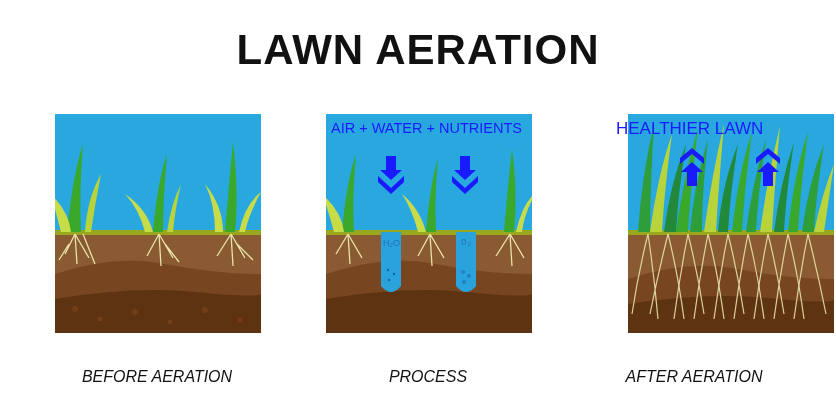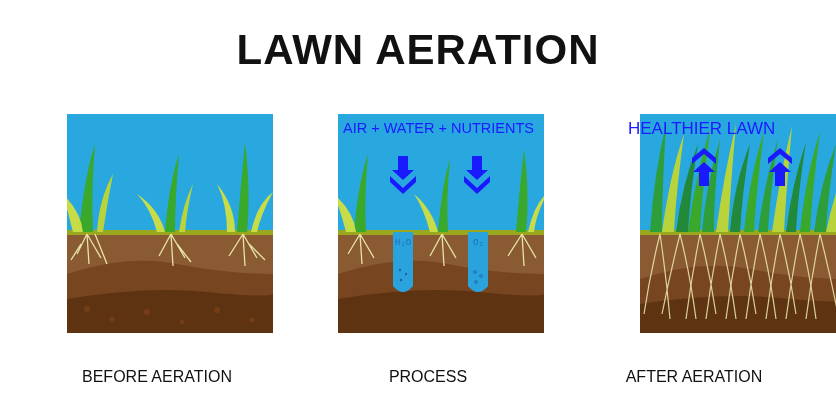--- a/index.html
+++ b/index.html
@@ -1,20 +1,20 @@
 <!DOCTYPE html>
 <html><head>
 <meta charset="utf-8">
 <style>
   html,body{margin:0;padding:0;background:#ffffff;}
   body{width:836px;height:418px;position:relative;overflow:hidden;font-family:"Liberation Sans","DejaVu Sans",sans-serif;}
   .title{position:absolute;left:0;width:836px;top:26px;text-align:center;font-size:42px;color:#111;letter-spacing:1px;font-weight:bold;}
-  .panel{position:absolute;top:114px;width:206px;height:219px;overflow:hidden;margin-left:12px;}
+  .panel{position:absolute;top:114px;width:206px;height:219px;overflow:hidden;}
   .panel svg{display:block;}
-  .caption{position:absolute;top:368px;width:260px;text-align:center;font-size:16px;color:#111;}
+  .caption{position:absolute;top:368px;width:260px;text-align:center;font-size:16px;color:#111;font-style:italic;}
   .overlay-text{position:absolute;color:#1a1aff;font-size:15px;white-space:nowrap;}
 </style>
 </head>
 <body>
 
 <div class="title">LAWN AERATION</div>
 
 <div class="panel" style="left:55px;">
   <svg width="206" height="219" viewBox="0 0 206 219">
     <rect width="206" height="219" fill="#29a8e0"></rect>
@@ -84,21 +84,21 @@
     <g fill="#1a1aff">
       <path d="M60 42 L70 42 L70 56 L76 56 L65 66 L54 56 L60 56Z"></path>
       <path d="M52 62 L65 74 L78 62 L78 68 L65 80 L52 68Z"></path>
     </g>
     <g fill="#1a1aff">
       <path d="M134 42 L144 42 L144 56 L150 56 L139 66 L128 56 L134 56Z"></path>
       <path d="M126 62 L139 74 L152 62 L152 68 L139 80 L126 68Z"></path>
     </g>
   </svg>
   <div class="overlay-text" style="left:5px;top:6px;font-size:14.5px;">AIR + WATER + NUTRIENTS</div>
-  <div class="overlay-text" style="left:57px;top:124px;font-size:9px;color:#1e6fb8;font-family:Liberation Mono, monospace;">H₂O</div>
+  <div class="overlay-text" style="left:57px;top:124px;font-size:9px;color:#1e6fb8;">H₂O</div>
   <div class="overlay-text" style="left:135px;top:124px;font-size:9px;color:#1e6fb8;font-family:Liberation Mono, monospace;">O₂</div>
 </div>
 
 <div class="panel" style="left:592px;padding-left:36px;">
   <svg width="206" height="219" viewBox="0 0 206 219">
     <rect width="206" height="219" fill="#29a8e0"></rect>
     <rect y="118" width="206" height="101" fill="#8a5a32"></rect>
     <path d="M0 165 Q60 145 110 155 T206 165 L206 219 L0 219Z" fill="#774520"></path>
     <path d="M0 190 Q80 178 140 184 T206 186 L206 219 L0 219Z" fill="#5e3312"></path>
     <rect y="116" width="206" height="5" fill="#9aa820"></rect>

